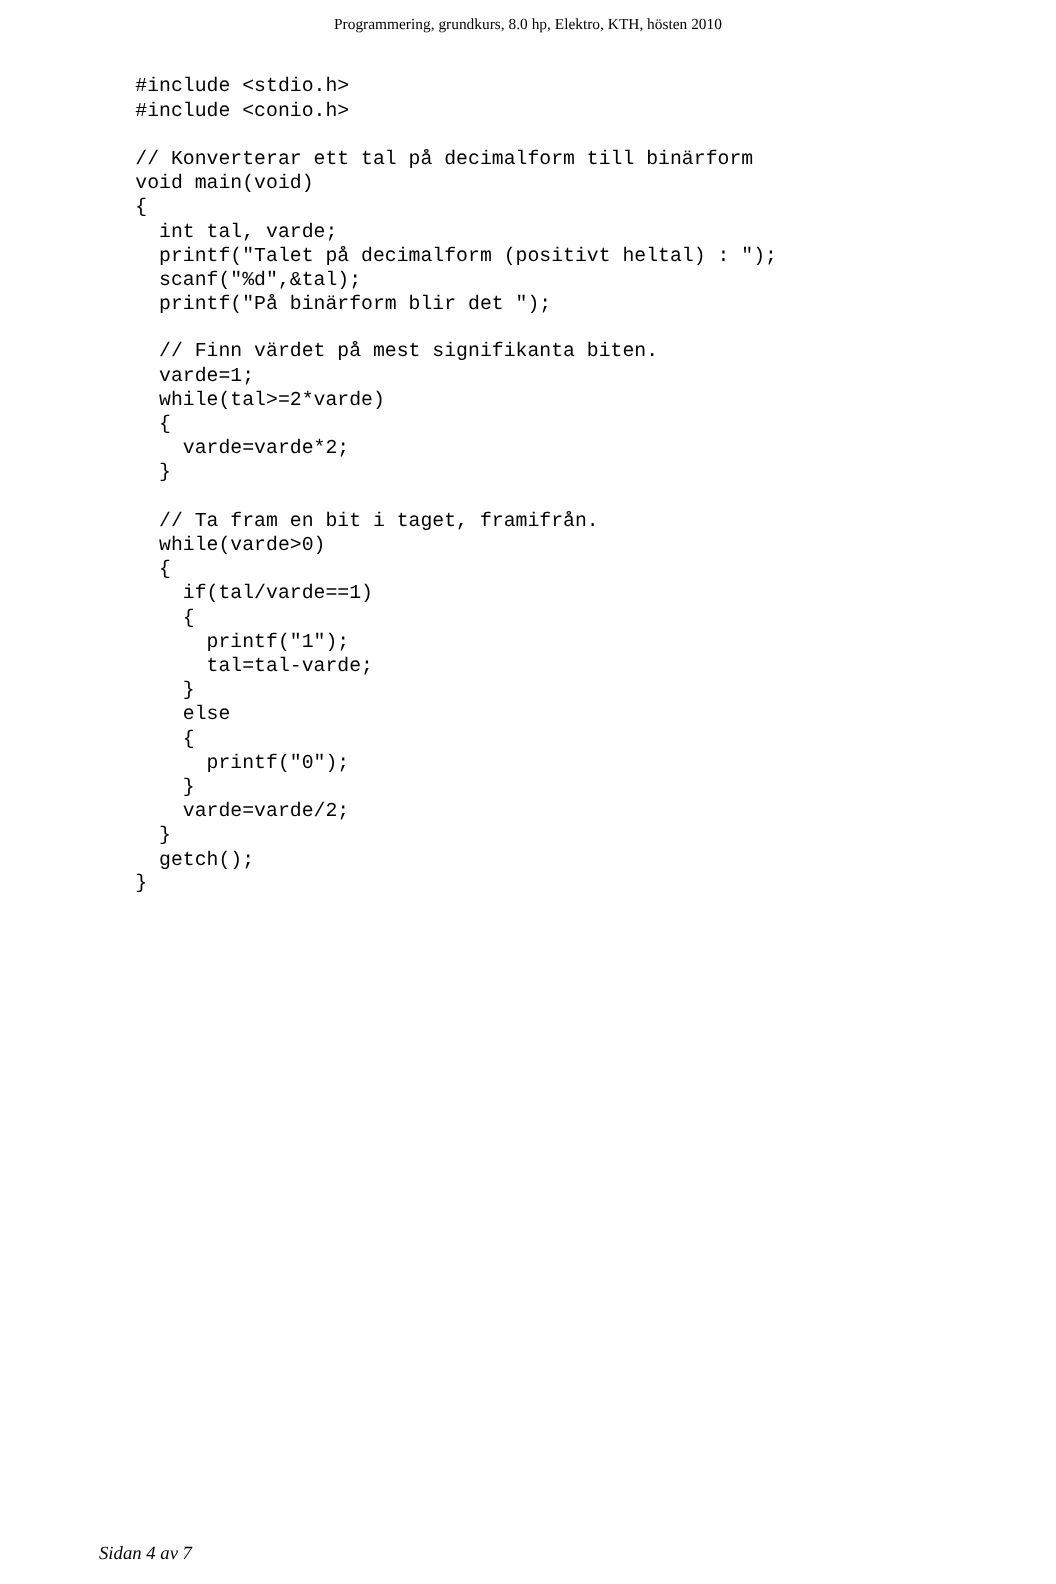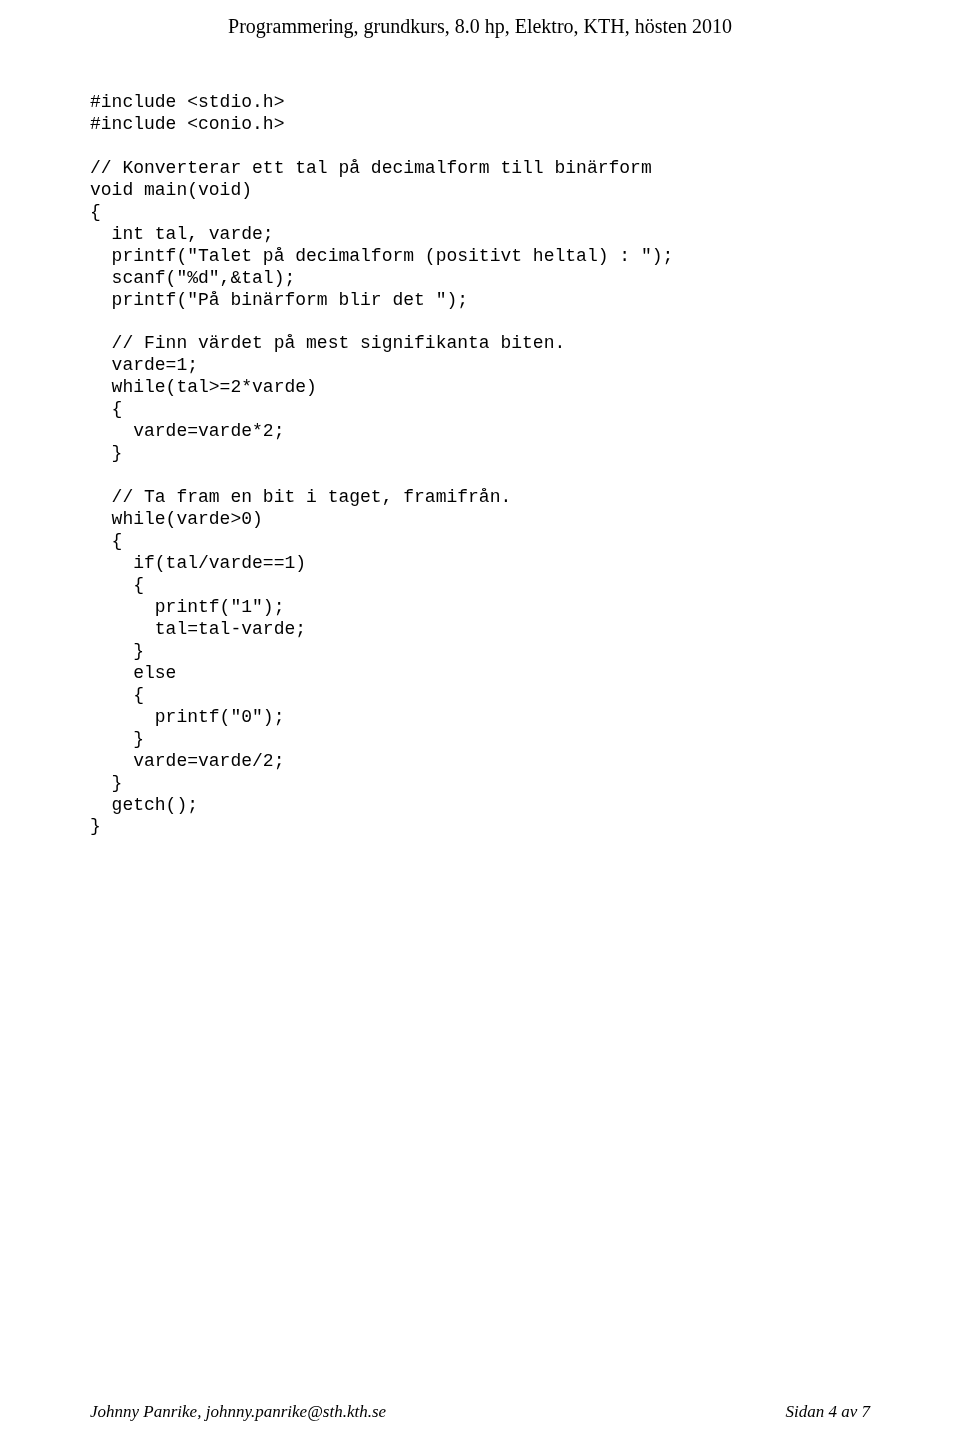--- a/index.html
+++ b/index.html
@@ -14,28 +14,29 @@
   }
   .page {
     padding: 15px 90px 0 90px;
     box-sizing: border-box;
     width: 100%;
     height: 100%;
     position: relative;
   }
   .header {
     text-align: center;
-    font-size: 20px;
-    margin-bottom: 54px;
+    font-size: 14px;
+    margin-bottom: 38px;
   }
   .code {
     font-family: "Courier New", Courier, monospace;
     font-size: 18px;
     line-height: 1.22;
     white-space: pre;
+    margin-left: 33px;
   }
   .footer {
     position: absolute;
     bottom: 18px;
     left: 90px;
     right: 90px;
     font-size: 17px;
     font-style: italic;
     display: flex;
     justify-content: space-between;
@@ -79,17 +80,16 @@
 <span>    else</span>
 <span>    {</span>
 <span>      printf("0");</span>
 <span>    }</span>
 <span>    varde=varde/2;</span>
 <span>  }</span>
 <span>  getch();</span>
 <span>}</span></div>
 
   <div class="footer">
-    <span>Johnny Panrike, johnny.panrike@sth.kth.se</span>
     <span>Sidan 4 av 7</span>
   </div>
 
 </div>
 
 </body></html>

